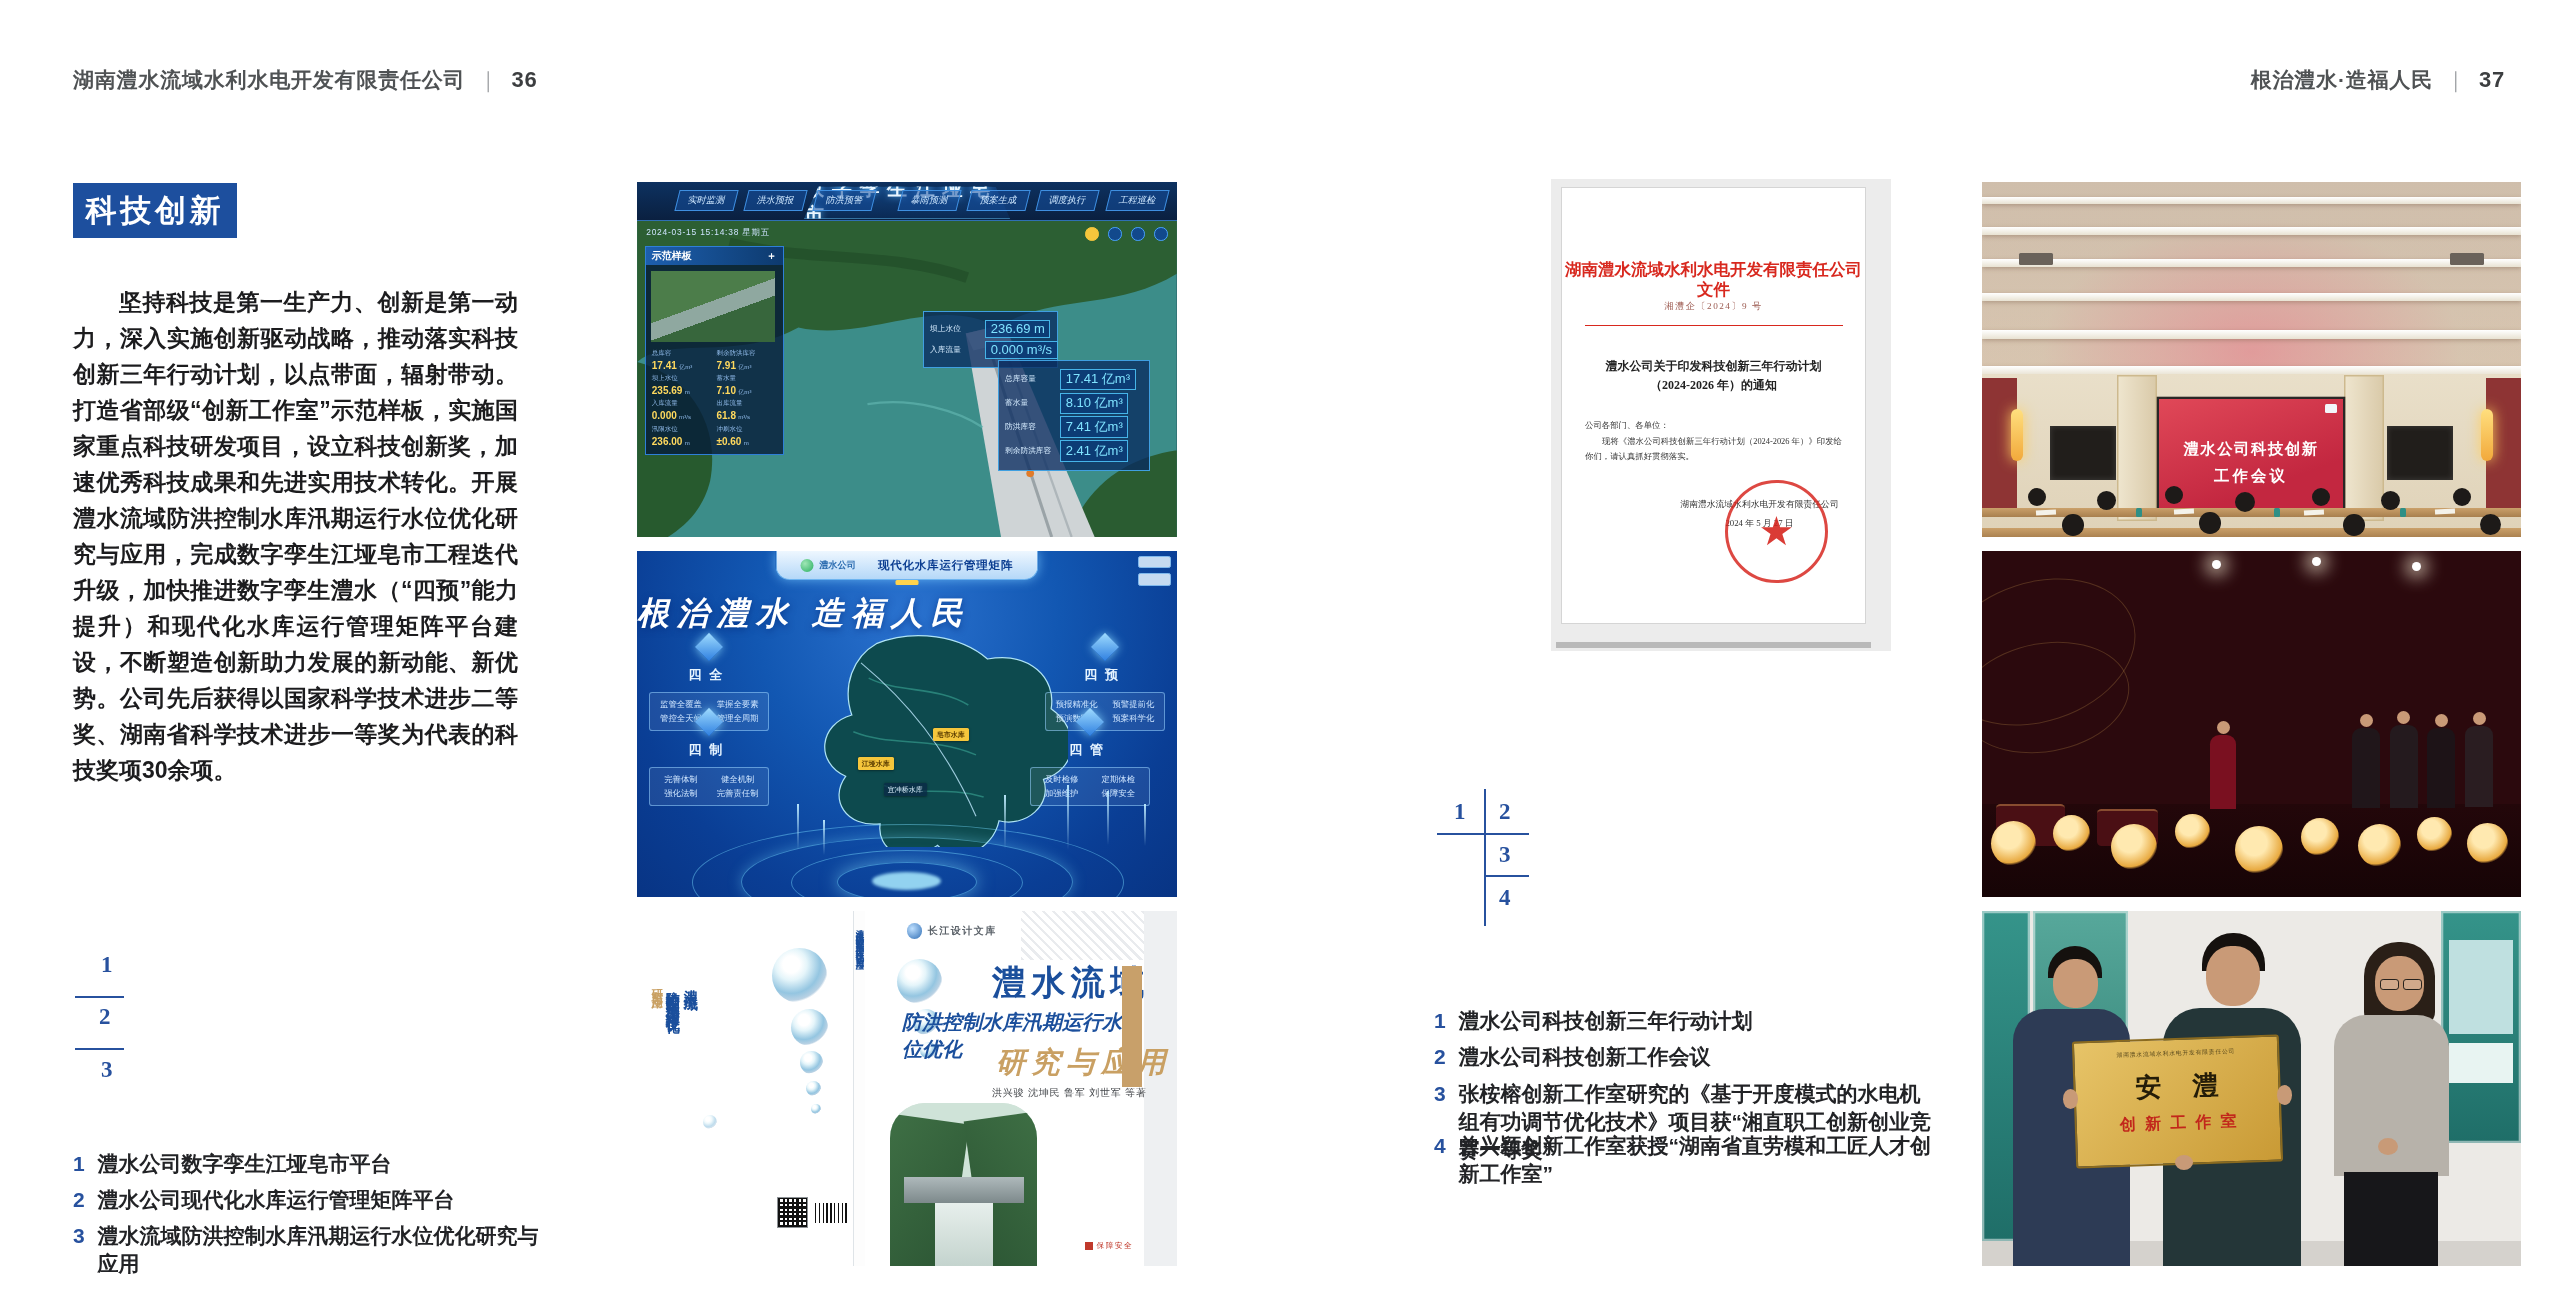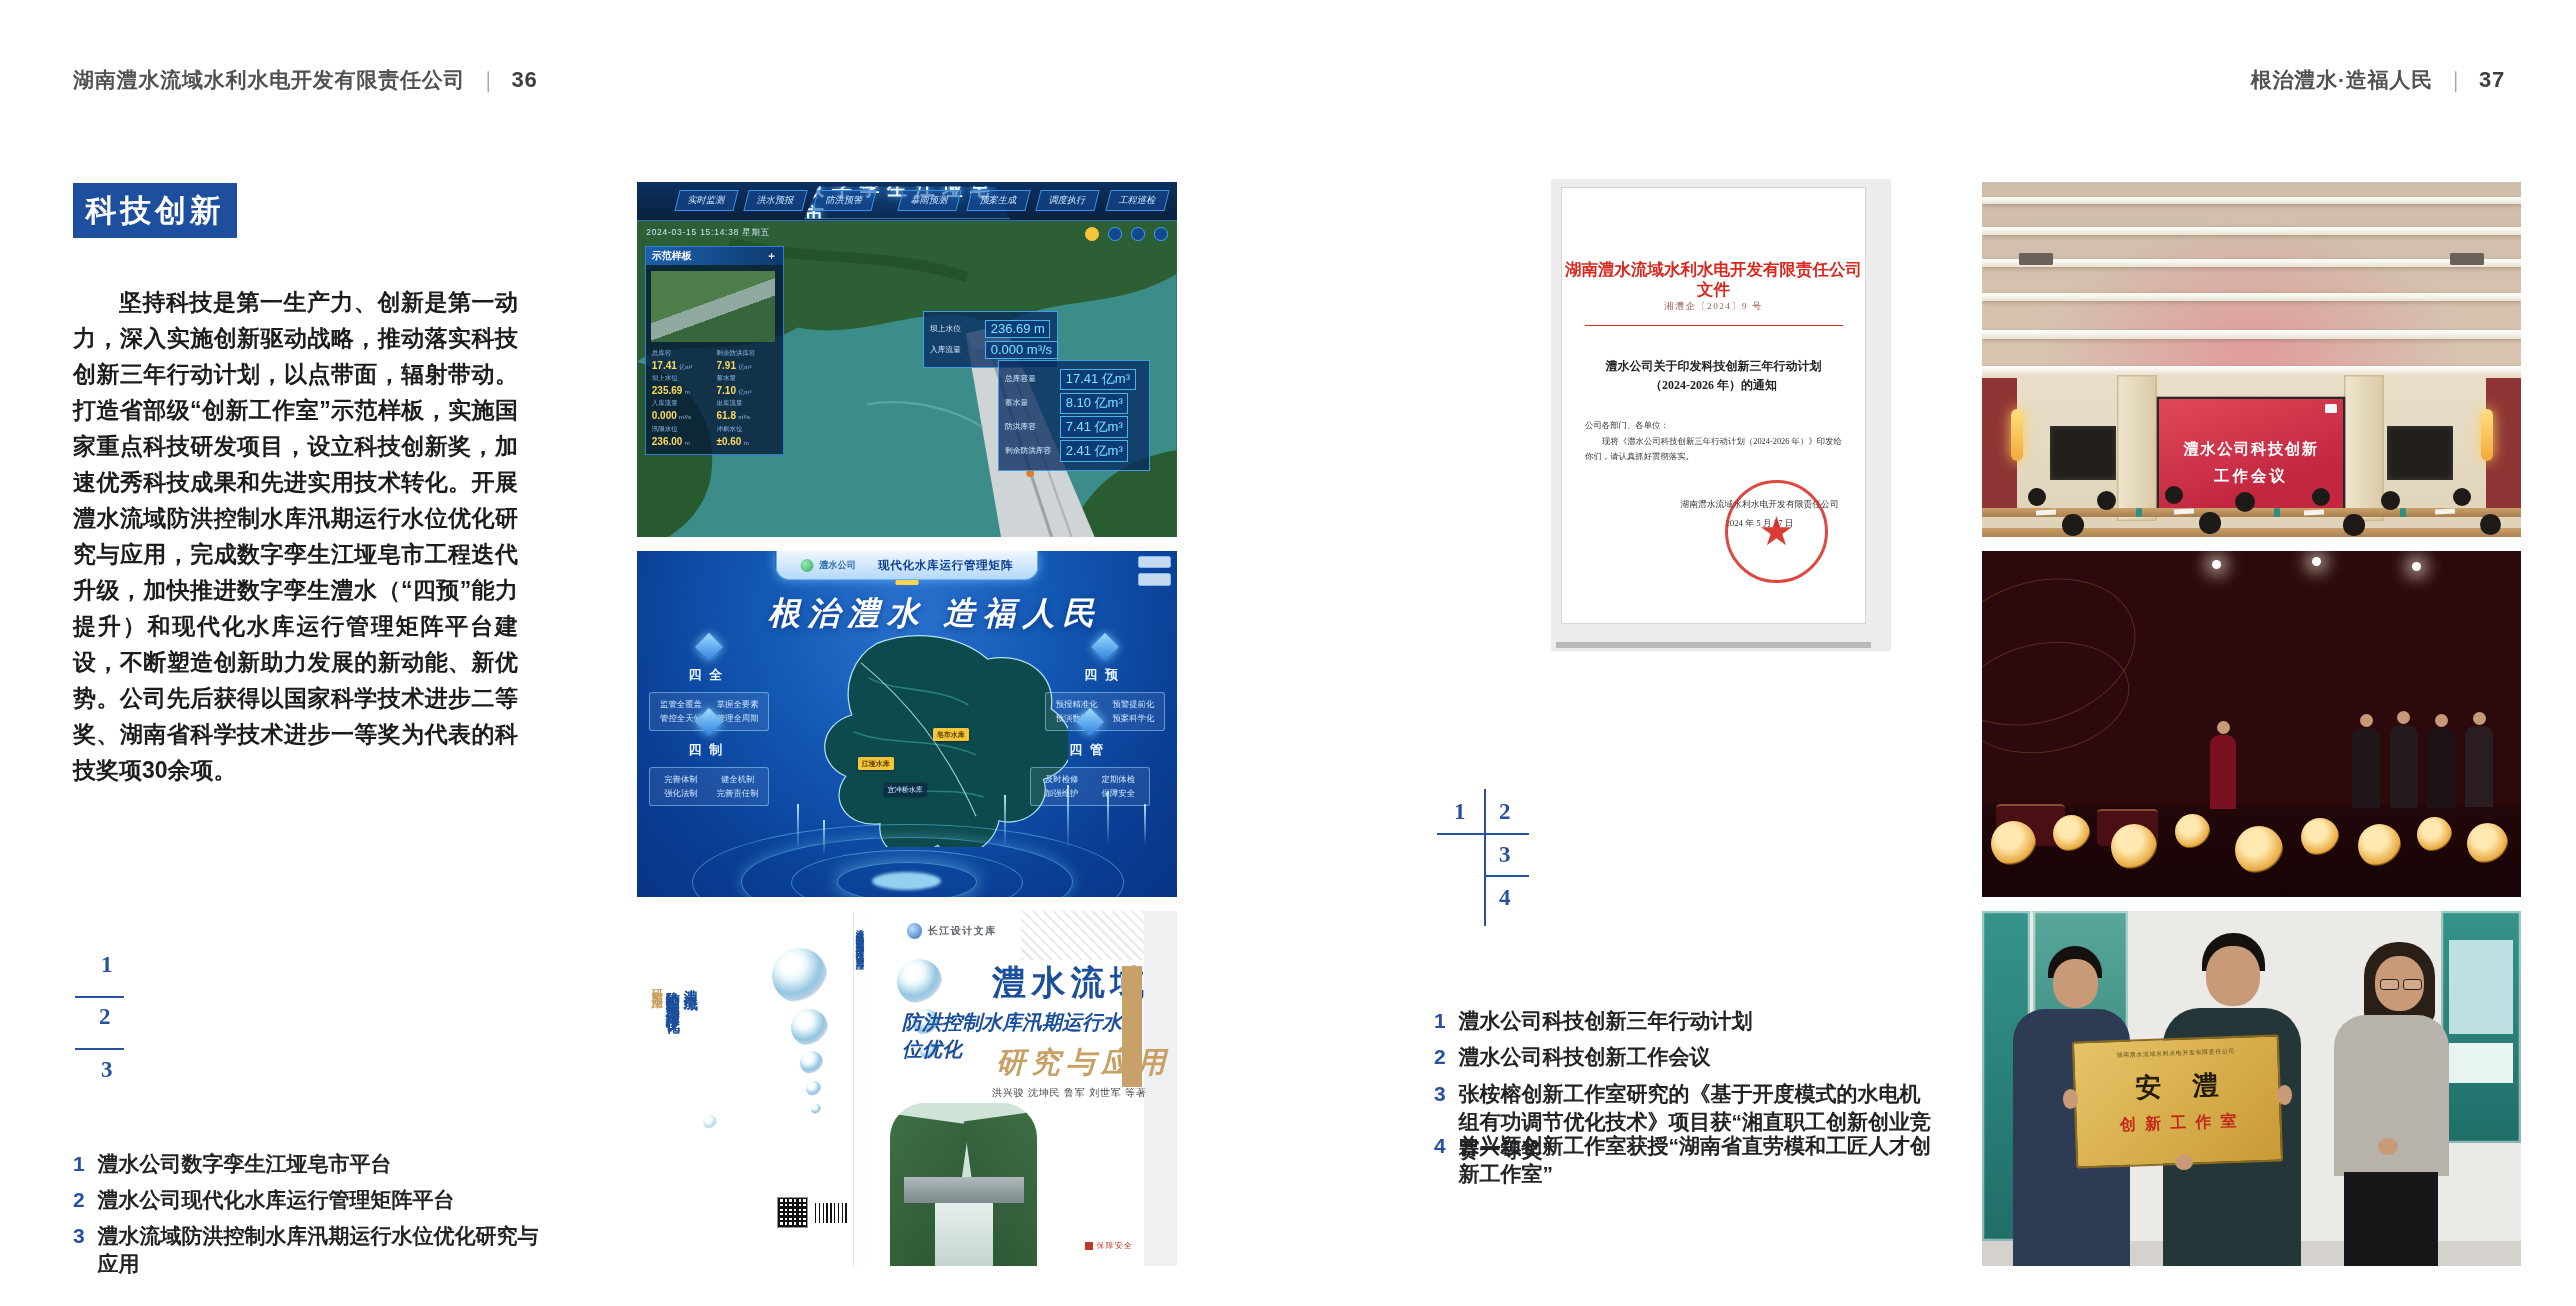--- a/index.html
+++ b/index.html
@@ -59,22 +59,22 @@
   .mx{position:relative;width:540px;height:346px;
       background:radial-gradient(ellipse at 50% 18%,#2a72cf 0%,#1257b2 40%,#0a3e95 75%,#083484 100%);}
   .mx-hd{position:absolute;left:50%;top:0;transform:translateX(-50%);width:261px;height:28px;
          background:linear-gradient(180deg,#eef7ff,#b5d8f8);border:0.8px solid #6db4f0;border-top:none;
          border-radius:0 0 14px 14px;display:flex;align-items:center;justify-content:center;
          box-shadow:0 0 10.7px rgba(120,200,255,.7);}
   .mx-logo{width:13px;height:13px;border-radius:50%;background:radial-gradient(circle at 35% 35%,#9fe6b5,#27ae60);margin-right:5.4px;}
   .mx-brand{font-size:9.2px;font-weight:bold;color:#2b6cb0;margin-right:22px;}
   .mx-hd-t{font-size:11.5px;font-weight:bold;color:#0b3d91;letter-spacing:0.8px;}
   .mx-notch{position:absolute;left:50%;top:29px;transform:translateX(-50%);width:23px;height:4.6px;background:#ffd34d;border-radius:1.5px;}
-  .mx-slogan{position:absolute;left:0;top:41px;width:596px;text-align:center;
-             font-family:Liberation Sans, sans-serif;font-style:italic;font-weight:bold;
+  .mx-slogan{position:absolute;left:0;top:41px;width:596px;
+             font-family:Liberation Serif, serif;font-style:italic;font-weight:bold;
              font-size:32px;color:#ffffff;letter-spacing:7.7px;text-shadow:0 2.3px 7.7px rgba(0,40,120,.65);}
   .mx-pillbox{position:absolute;right:6.1px;top:4.6px;display:flex;flex-direction:column;gap:4.6px;}
   .mx-pill{width:31px;height:10.7px;background:rgba(230,245,255,.85);border-radius:2.3px;border:0.8px solid #7fb8ec;}
   .quad{position:absolute;width:120px;text-align:center;}
   .q-ic{width:20px;height:20px;margin:0 auto;transform:rotate(45deg);
         background:linear-gradient(135deg,#9fdcff,#2e7fe0);box-shadow:0 0 9.2px rgba(140,220,255,.8);}
   .q-name{margin-top:9.2px;font-size:13px;font-weight:bold;color:#e6f4ff;letter-spacing:7.7px;}
   .q-panel{margin-top:7.7px;background:rgba(255,255,255,.08);border:0.8px solid rgba(150,210,255,.55);
            border-radius:3.1px;display:grid;grid-template-columns:1fr 1fr;gap:3.1px 1.5px;padding:6.1px 3.1px;}
   .q-item{font-size:8.4px;color:#cfe6ff;white-space:nowrap;}

